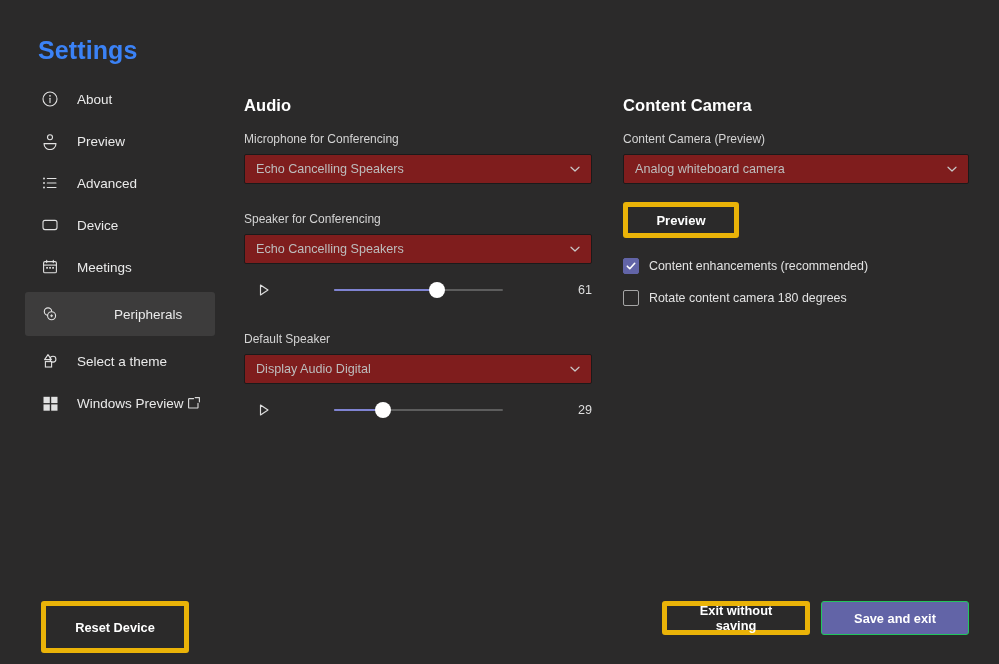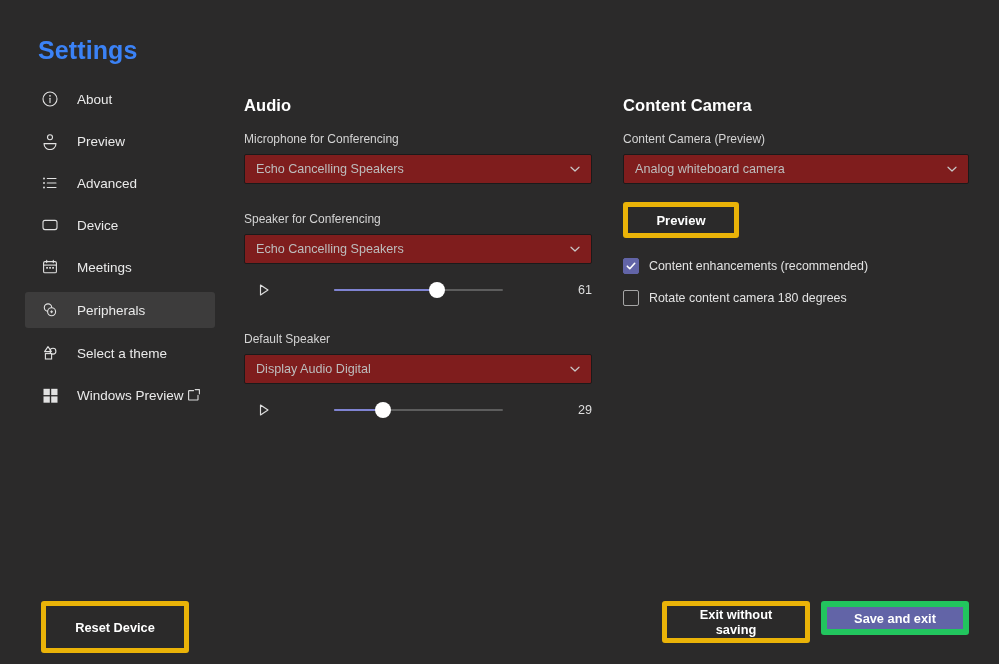--- a/index.html
+++ b/index.html
@@ -40,21 +40,22 @@
     align-items: center;
     height: 34px;
     margin-bottom: 8px;
     padding-left: 15px;
     border-radius: 3px;
     box-sizing: border-box;
     cursor: pointer;
   }
   .nav-item.selected {
     background: #3d3c3c;
-    height: 36px;
+    height: 44px;
+    gap: 37px;
   }
   .nav-icon {
     width: 20px;
     height: 20px;
     margin-right: 17px;
     flex: 0 0 20px;
     display: flex;
     align-items: center;
     justify-content: center;
     color: #e2e2e2;
@@ -251,32 +252,32 @@
     width: 148px;
     height: 52px;
     font-weight: bold;
     font-size: 12.8px;
   }
   #exit-without-saving-button {
     position: absolute;
     left: 662px;
     top: 601px;
     width: 148px;
-    height: 42px;
+    height: 34px;
     font-weight: bold;
     font-size: 12.8px;
   }
   #save-and-exit-button {
     position: absolute;
     left: 821px;
     top: 601px;
     width: 148px;
     height: 34px;
     background: #6264a7;
-    border: 6px solid #22c55e;
+    border: 1px solid #22c55e;
     color: #ffffff;
     font-weight: bold;
     font-size: 12.8px;
     display: inline-flex;
     align-items: center;
     justify-content: center;
     border-radius: 3px;
     font-family: "Liberation Sans", sans-serif;
     cursor: pointer;
     box-sizing: border-box;

